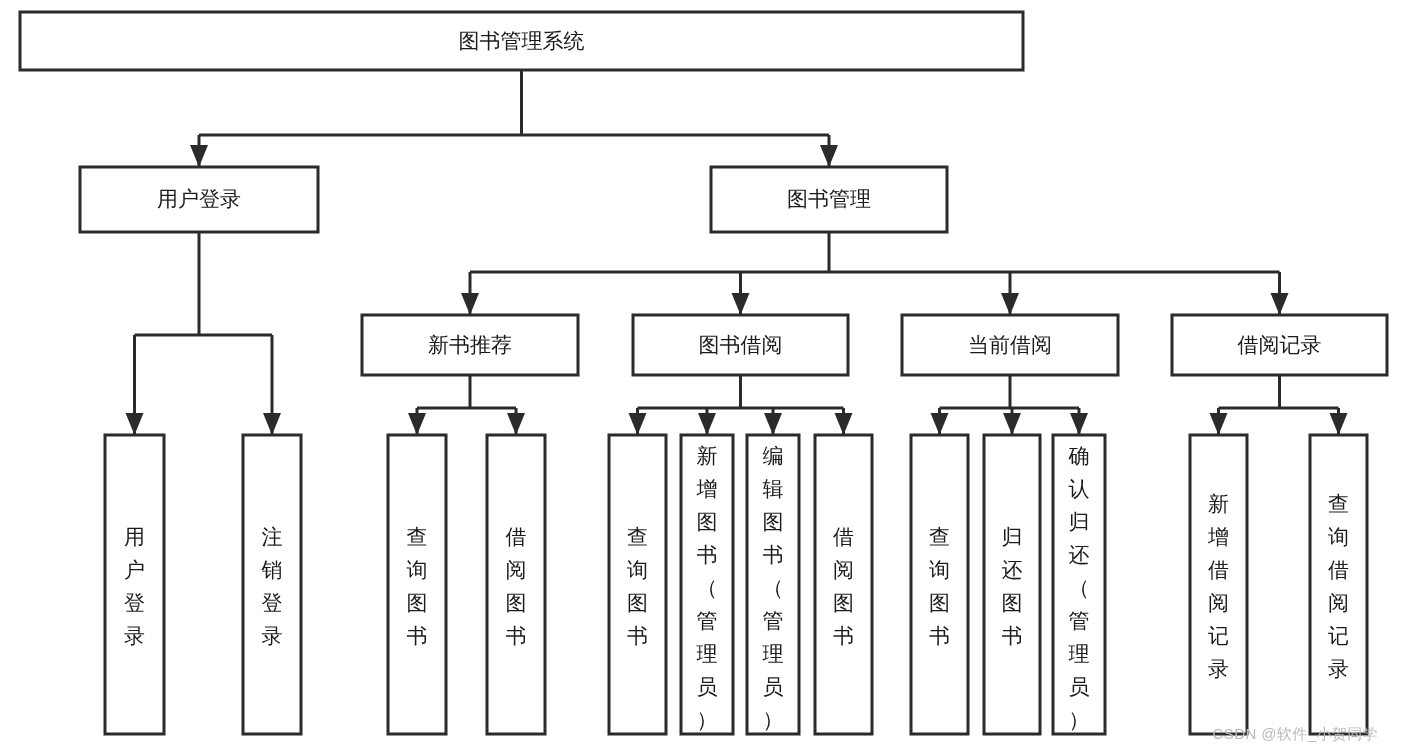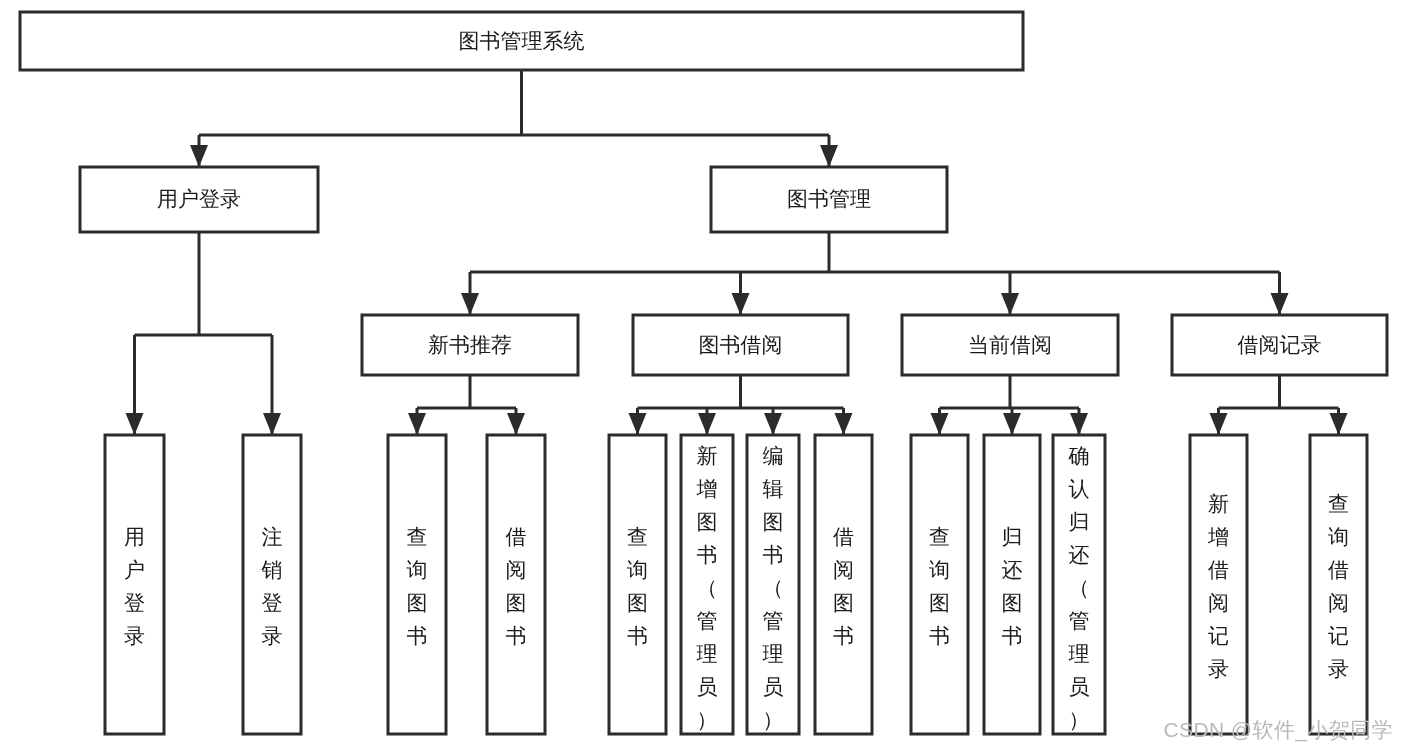--- a/index.html
+++ b/index.html
@@ -52,24 +52,24 @@
   }
   .node-label-v {
     font-family: "Liberation Sans", "DejaVu Sans", sans-serif;
     font-size: 21px;
     fill: #1b1b1b;
     text-anchor: middle;
     white-space: pre;
   }
   .watermark {
     position: absolute;
-    right: 12px;
+    right: 27px;
     bottom: 3px;
     font-family: "Liberation Sans", "DejaVu Sans", sans-serif;
-    font-size: 21px;
+    font-size: 15px;
     color: #b9b9b9;
     letter-spacing: 0.4px;
     user-select: none;
     pointer-events: none;
   }
 </style>
 </head>
 <body>
 
 <div id="diagram-root">

